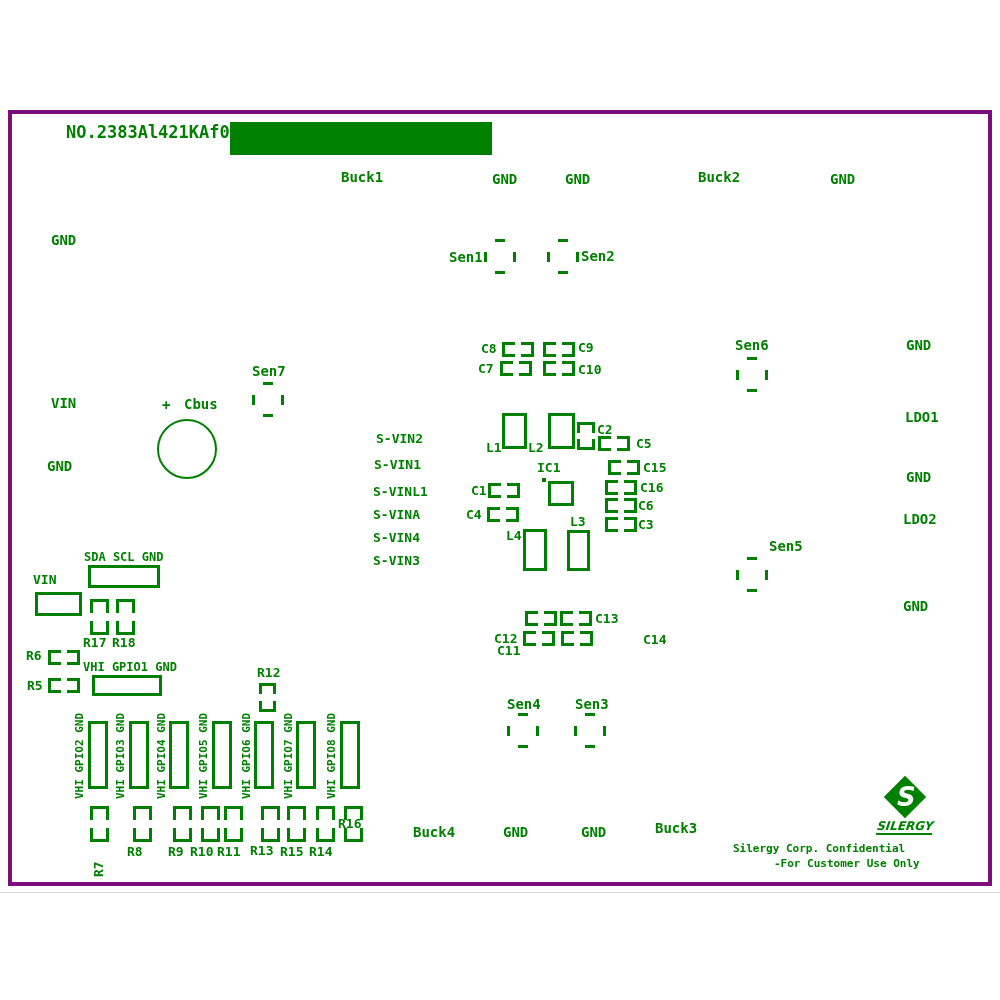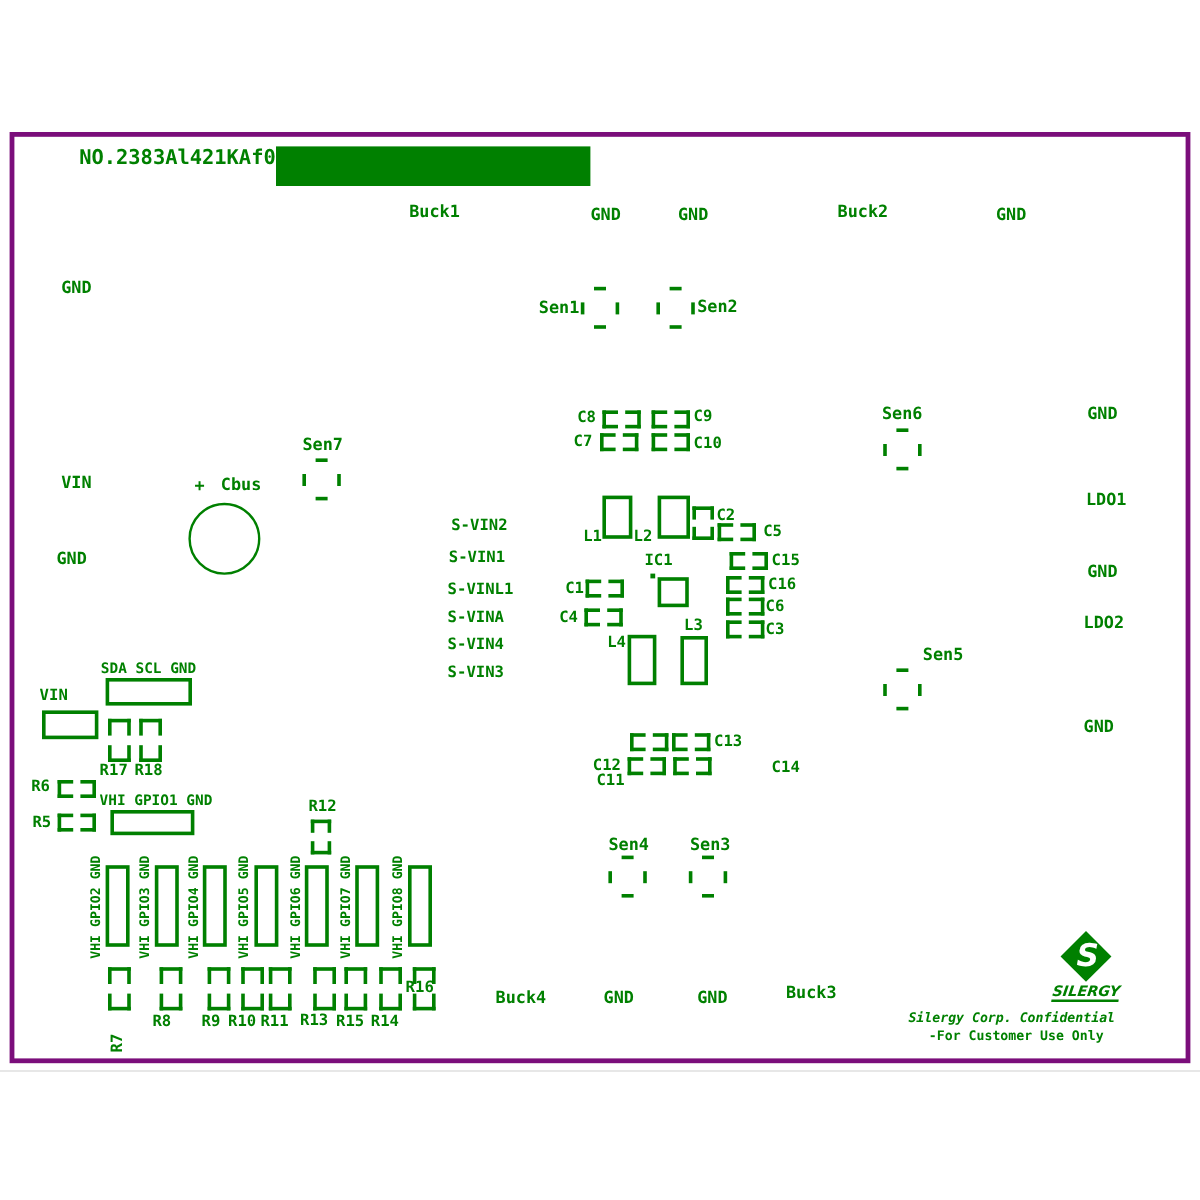--- a/index.html
+++ b/index.html
@@ -212,16 +212,16 @@
   <div class="sen" style="left:574px;top:713px;"></div>
 
   <div class="lbl" style="left:413px;top:825px;">Buck4</div>
   <div class="lbl" style="left:503px;top:825px;">GND</div>
   <div class="lbl" style="left:581px;top:825px;">GND</div>
   <div class="lbl" style="left:655px;top:821px;">Buck3</div>
 
   <div class="diamond" style="left:890px;top:782px;"></div>
   <div class="logoS" style="left:897px;top:784px;">S</div>
   <div class="logotext" style="left:877px;top:820px;">SILERGY</div>
-  <div class="lbl s11" style="left:757px;top:843px;font-style:italic;">Silergy Corp. Confidential</div>
+  <div class="lbl s11" style="left:733px;top:843px;">Silergy Corp. Confidential</div>
   <div class="lbl s11" style="left:774px;top:858px;">-For Customer Use Only</div>
 
 </div>
 
 </body></html>

